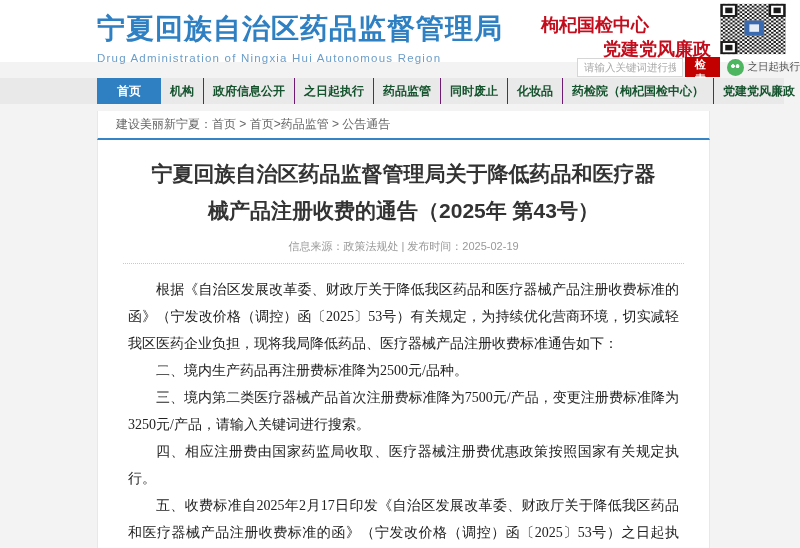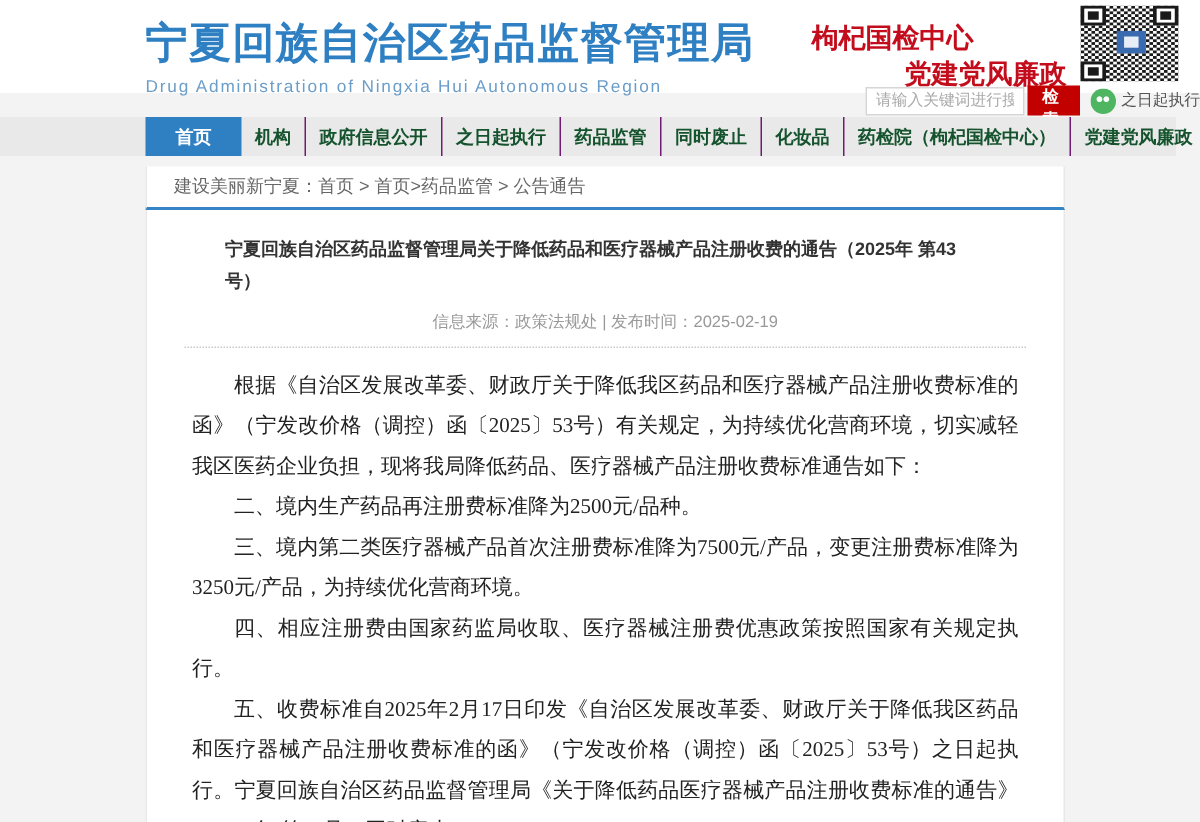--- a/index.html
+++ b/index.html
@@ -85,21 +85,21 @@
   .bc-path { color: #666; cursor: pointer; }
 
   
   .article {
     position: absolute; top: 140px; left: 97px; width: 613px; height: 408px;
     background: #fff; overflow: hidden;
     border-left: 1px solid #e8e8e8; border-right: 1px solid #e8e8e8;
     padding-top: 16px;
   }
   .article-title {
-    margin: 0 52px; text-align: left; font-size: 12px; font-weight: bold;
+    margin: 0 52px; text-align: center; font-size: 21px; font-weight: bold;
     color: var(--text-dark, #333); line-height: 1.75;
   }
   .article-meta {
     margin-top: 9px; text-align: center; font-size: 11px;
     color: var(--meta-gray, #999);
   }
   .meta-divider { margin: 9px 25px 0; border-bottom: 1px dotted #c9c9c9; }
   .article-body { padding: 12px 30px 0; }
   .article-body p {
     font-family: "Liberation Serif", "DejaVu Serif", serif;
@@ -184,20 +184,20 @@
   <h1 class="article-title">宁夏回族自治区药品监督管理局关于降低药品和医疗器械产品注册收费的通告（2025年 第43号）</h1>
   <div class="article-meta">信息来源：政策法规处 | 发布时间：2025-02-19</div>
   <div class="meta-divider"></div>
   <div class="article-body">
 
       <p>根据《自治区发展改革委、财政厅关于降低我区药品和医疗器械产品注册收费标准的函》（宁发改价格（调控）函〔2025〕53号）有关规定，为持续优化营商环境，切实减轻我区医药企业负担，现将我局降低药品、医疗器械产品注册收费标准通告如下：</p>
 
 
       <p>二、境内生产药品再注册费标准降为2500元/品种。</p>
 
-      <p>三、境内第二类医疗器械产品首次注册费标准降为7500元/产品，变更注册费标准降为3250元/产品，为持续优化营商环境。</p>
+      <p>三、境内第二类医疗器械产品首次注册费标准降为7500元/产品，变更注册费标准降为3250元/产品，请输入关键词进行搜索。</p>
 
       <p>四、相应注册费由国家药监局收取、医疗器械注册费优惠政策按照国家有关规定执行。</p>
 
       <p>五、收费标准自2025年2月17日印发《自治区发展改革委、财政厅关于降低我区药品和医疗器械产品注册收费标准的函》（宁发改价格（调控）函〔2025〕53号）之日起执行。宁夏回族自治区药品监督管理局《关于降低药品医疗器械产品注册收费标准的通告》（2019年 第29号）同时废止。</p>
 
     </div>
 </main>
 
 </body></html>

